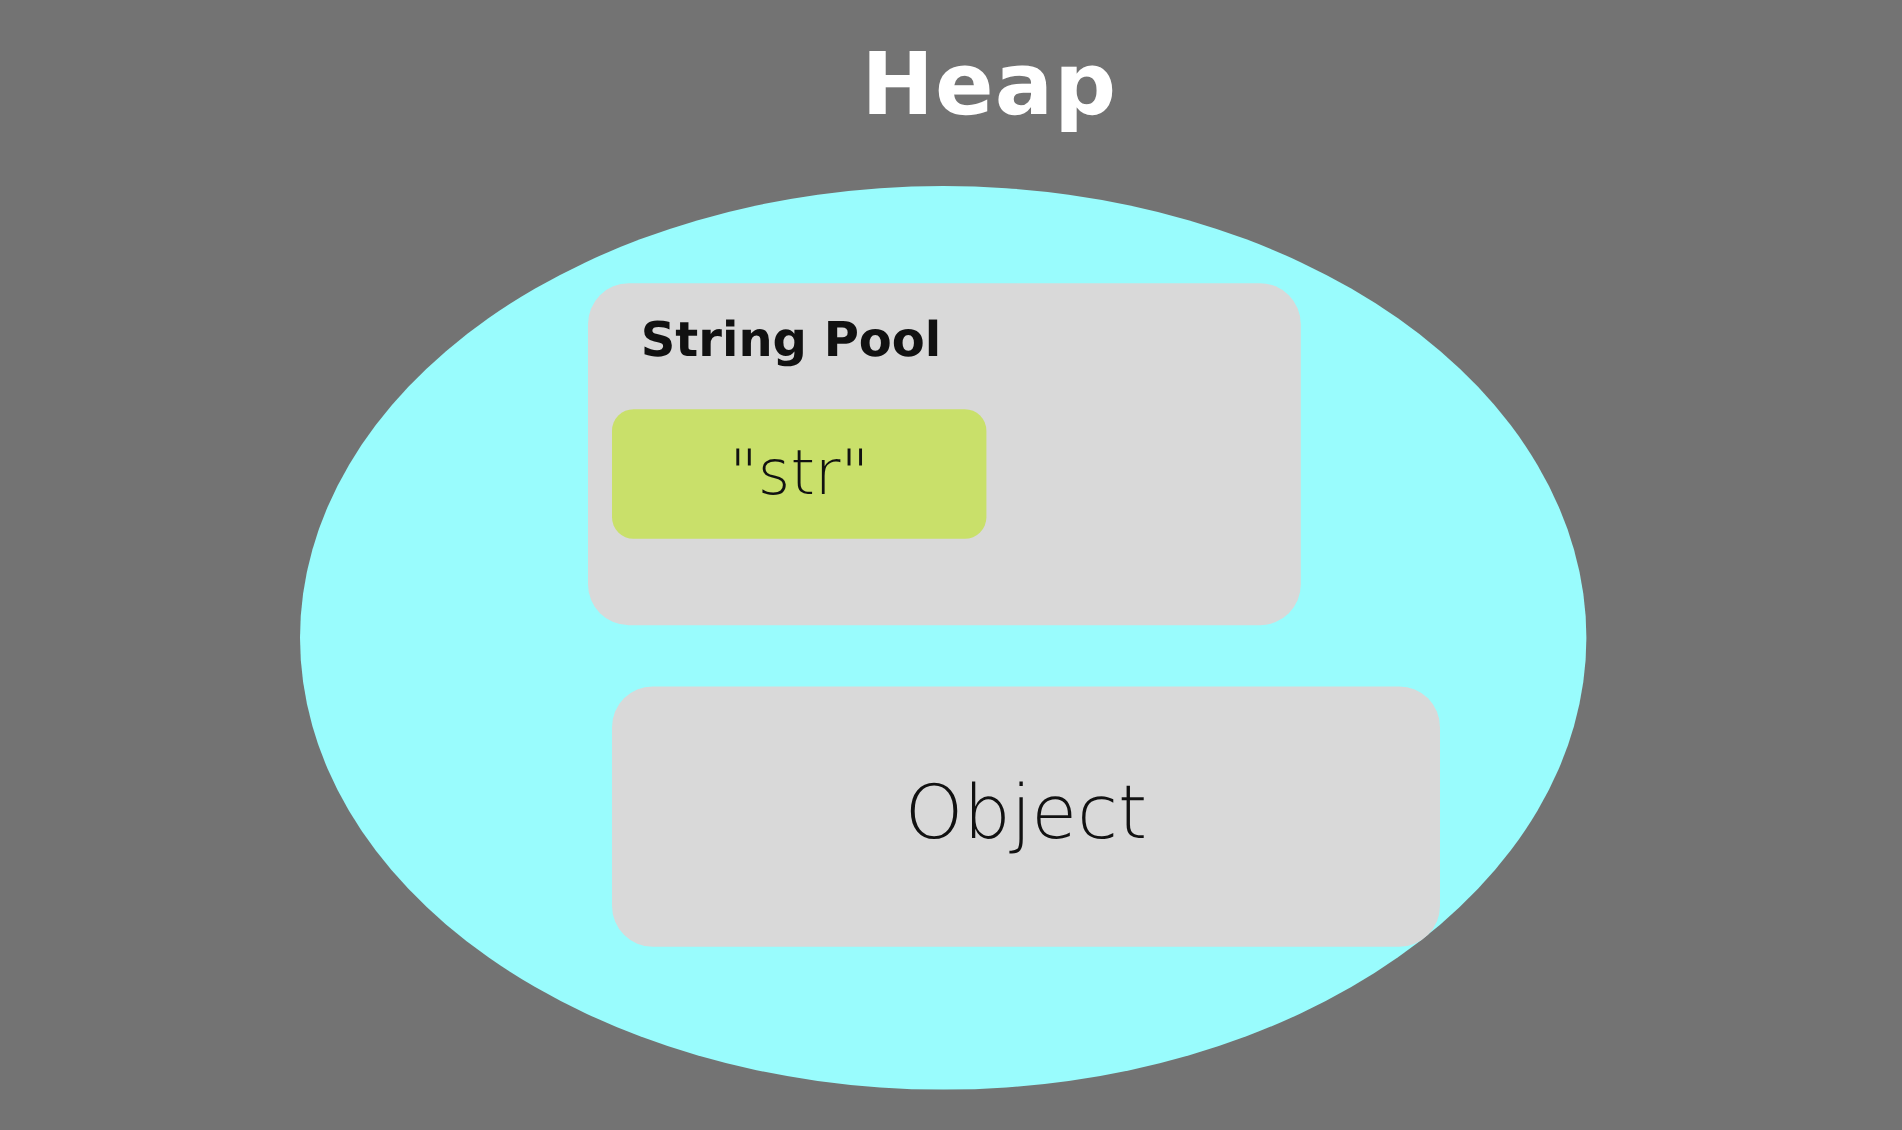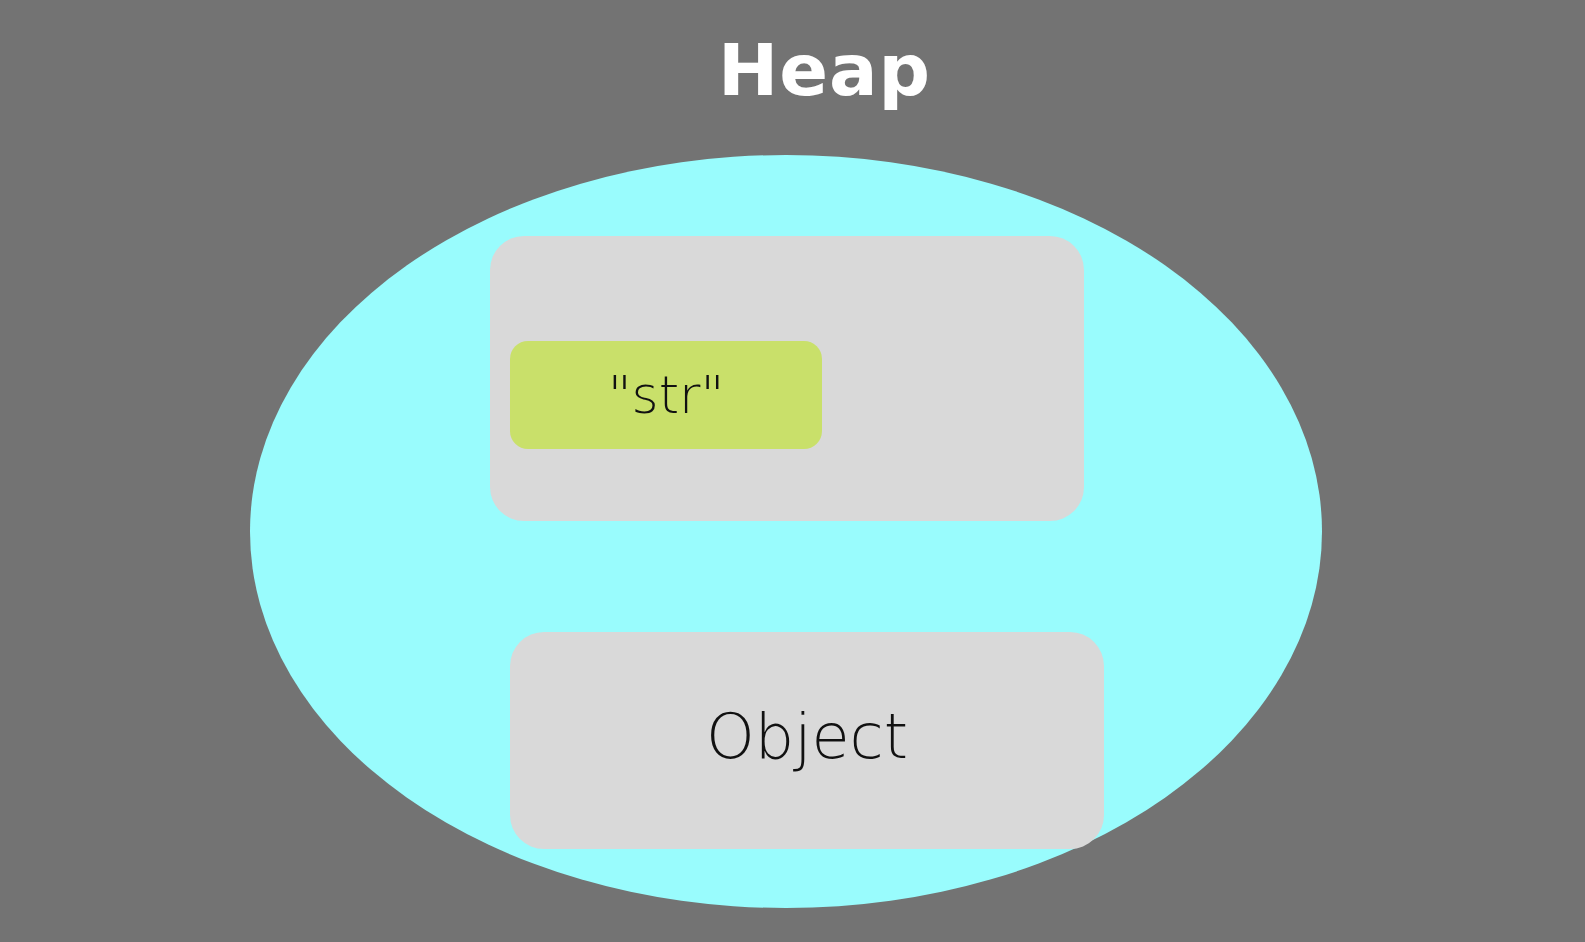--- a/index.html
+++ b/index.html
@@ -54,22 +54,22 @@
       display: flex; align-items: center; justify-content: center;
     }
     .str-text {
       color: #111111;
       font-size: 52px;
       font-weight: 300;
       line-height: 60px;
     }
     .object-box {
       position: absolute;
-      left: 510px; top: 632px;
-      width: 594px; height: 217px;
+      left: 510px; top: 572px;
+      width: 690px; height: 217px;
       background: #d9d9d9;
       border-radius: 34px;
       display: flex; align-items: center; justify-content: center;
     }
     .object-text {
       color: #111111;
       font-size: 62px;
       font-weight: 300;
       line-height: 72px;
       position: relative;
@@ -77,20 +77,21 @@
     }
   </style>
 </head>
 <body>
 
 <div class="title">Heap</div>
 
 <div class="heap-ellipse"></div>
 
 <div class="pool-box">
+  <div class="pool-label">String Pool</div>
   <div class="str-box">
     <span class="str-text">"str"</span>
   </div>
 </div>
 
 <div class="object-box">
   <span class="object-text">Object</span>
 </div>
 
 </body></html>

